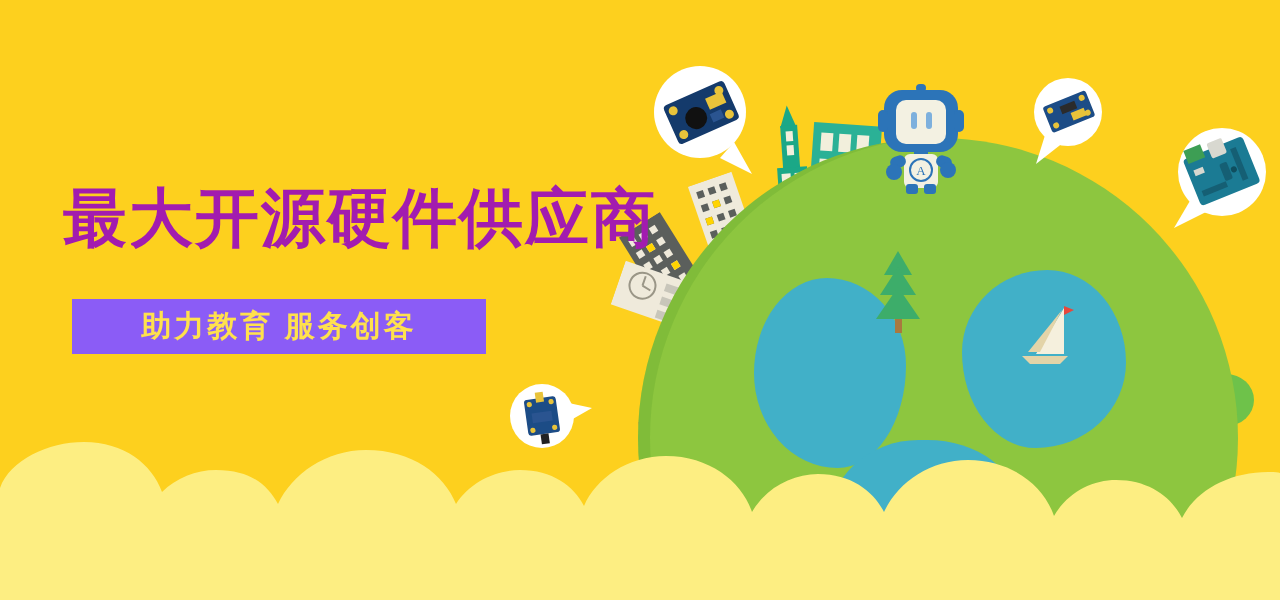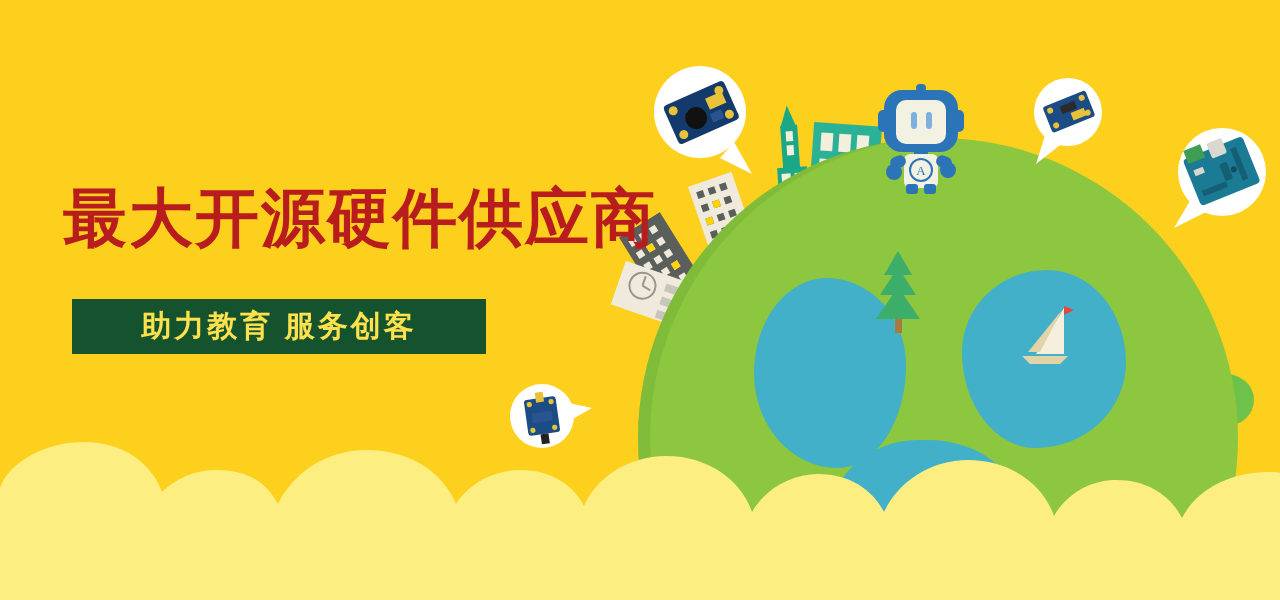--- a/index.html
+++ b/index.html
@@ -17,32 +17,32 @@
   }
 
   
   #headline {
     position: absolute;
     left: 63px;
     top: 186px;
     font-size: 64px;
     font-weight: bold;
     letter-spacing: 2px;
-    color: #b91c1c;
+    color: #a21caf;
     line-height: 1;
     white-space: nowrap;
     z-index: 40;
   }
   #subtitle-box {
     position: absolute;
     left: 72px;
     top: 299px;
     width: 414px;
     height: 55px;
-    background: #14532d;
+    background: #8b5cf6;
     z-index: 40;
     display: flex;
     align-items: center;
     justify-content: center;
   }
   #subtitle-text {
     font-size: 30px;
     font-weight: bold;
     color: #ffe14d;
     letter-spacing: 3px;

